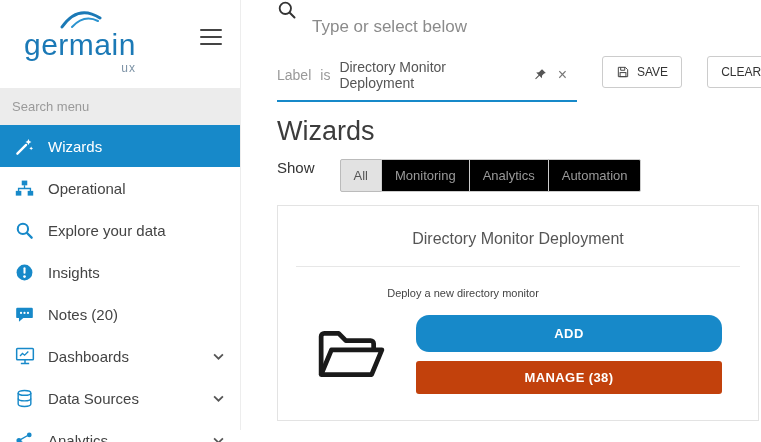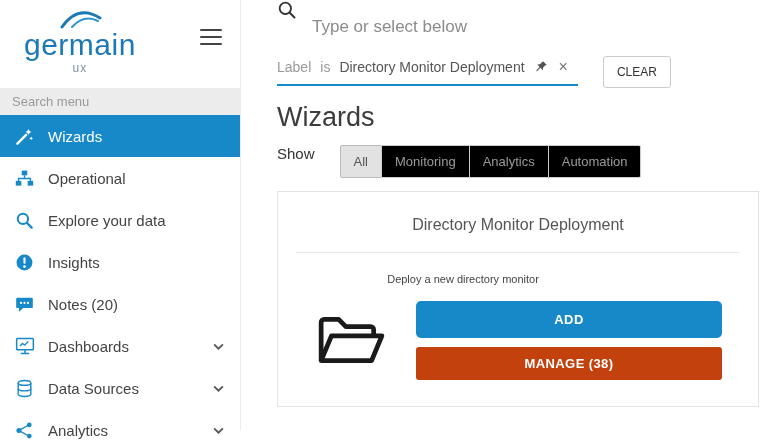--- a/index.html
+++ b/index.html
@@ -19,28 +19,28 @@
     border-right: 1px solid #ededed;
   }
   .logo-row { position: relative; height: 88px; padding: 10px 16px 0 24px; }
   .logo { display: inline-block; cursor: pointer; }
   .swoosh { display: block; margin: 0 auto 0 34px; }
   .brand {
     font-size: 30px; color: #1b79b6; font-weight: 400; letter-spacing: 0.5px;
     line-height: 1;
   }
   .brand-sub {
-    font-size: 12px; color: #7d93a6; text-align: center; margin-top: 1px;
+    font-size: 12px; color: #7d93a6; text-align: right; margin-top: 1px;
     letter-spacing: 1px;
   }
   .hamburger { position: absolute; right: 18px; top: 24px; width: 22px; cursor: pointer; }
   .hamburger span { display: block; height: 2px; background: #444; margin: 5px 0; border-radius: 1px; }
 
   .menu-search {
-    width: 100%; height: 27px; background: #ececec; border: none; outline: none;
+    width: 100%; height: 37px; background: #ececec; border: none; outline: none;
     padding: 0 12px; font-size: 13px; color: #555;
     font-family: "Liberation Sans", sans-serif;
   }
   .menu-search::placeholder { color: #9a9a9a; }
 
   .nav-item {
     display: flex; align-items: center; gap: 13px;
     height: 42px; padding: 0 16px 0 14px;
     font-size: 15px; color: #444; cursor: pointer;
   }
@@ -100,21 +100,21 @@
     padding: 18px 18px 26px; background: #fff;
   }
   .card-title { text-align: center; font-size: 16px; color: #555; padding: 6px 0 18px; }
   .card-divider { border: none; border-top: 1px solid #e7e7e7; margin: 0 0 20px; }
   .card-desc { text-align: center; font-size: 11px; color: #444; margin: 0 110px 16px 0; }
   .card-body { display: flex; align-items: center; gap: 30px; padding: 0 18px 0 20px; }
   .folder { flex: 0 0 70px; display: flex; }
   .btn-col { flex: 1; display: flex; flex-direction: column; gap: 9px; }
   .btn-add {
     background: #1789c9; color: #fff; font-weight: bold; font-size: 13px;
-    border: none; border-radius: 5px; padding: 11px 0; cursor: pointer;
+    border: none; border-radius: 13px; padding: 11px 0; cursor: pointer;
     letter-spacing: 0.4px; font-family: "Liberation Sans", sans-serif;
   }
   .btn-manage {
     background: #c2410c; color: #fff; font-weight: bold; font-size: 13px;
     border: none; border-radius: 3px; padding: 9px 0; cursor: pointer;
     letter-spacing: 0.4px; font-family: "Liberation Sans", sans-serif;
   }
 </style>
 </head>
 <body>
@@ -262,20 +262,28 @@
       <span class="f-op">is</span>
       <span class="f-val">Directory Monitor Deployment</span>
       <span class="pin">
         <svg width="14" height="14" viewBox="0 0 24 24" fill="#555">
             <path d="M15.5 2 L22 8.5 l-3 .9 -3.4 3.4 -.4 4.7 -4.2 -4.2 -6 6 -1.3 -1.3 6 -6 -4.2 -4.2 4.7 -.4 3.4 -3.4z"></path>
           </svg>
       </span>
       <span class="chip-close">×</span>
     </div>
 
+    <button class="btn-outline">
+      <svg width="14" height="14" viewBox="0 0 24 24" fill="none" stroke="#444" stroke-width="1.7">
+          <path d="M4 4 h12 l4 4 v12 H4 z"></path>
+          <path d="M8 4 v5 h7 V4"></path>
+          <rect x="7" y="13" width="10" height="7"></rect>
+        </svg>
+      <span>SAVE</span>
+    </button>
     <button class="btn-outline">
       <span>CLEAR</span>
     </button>
   </div>
 
   <h1 class="page-title">Wizards</h1>
 
   <div class="show-row">
     <span class="show-label">Show</span>
     <div class="tab-group">

